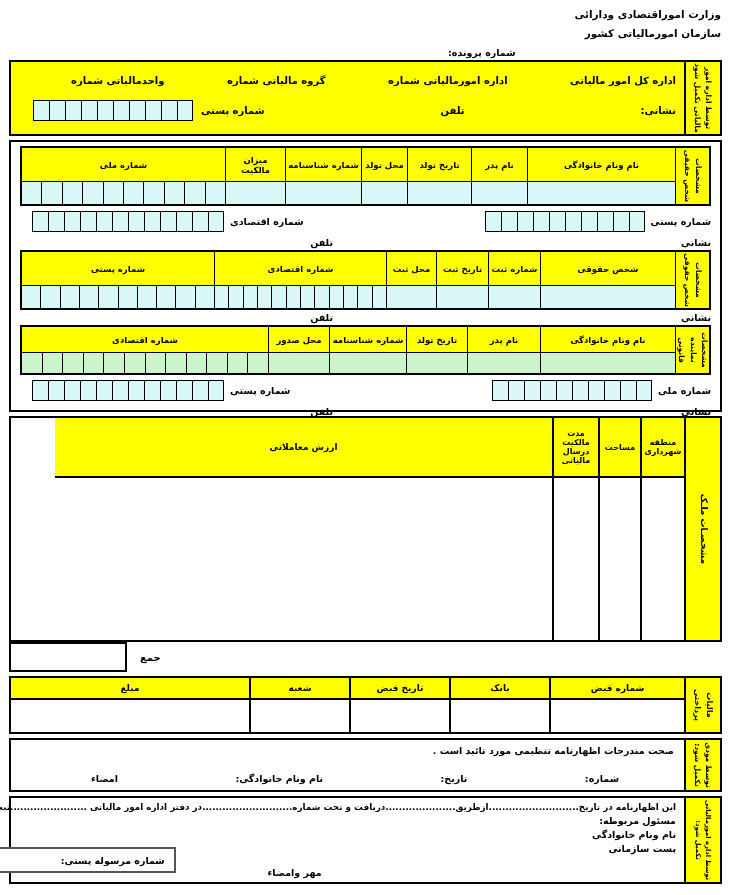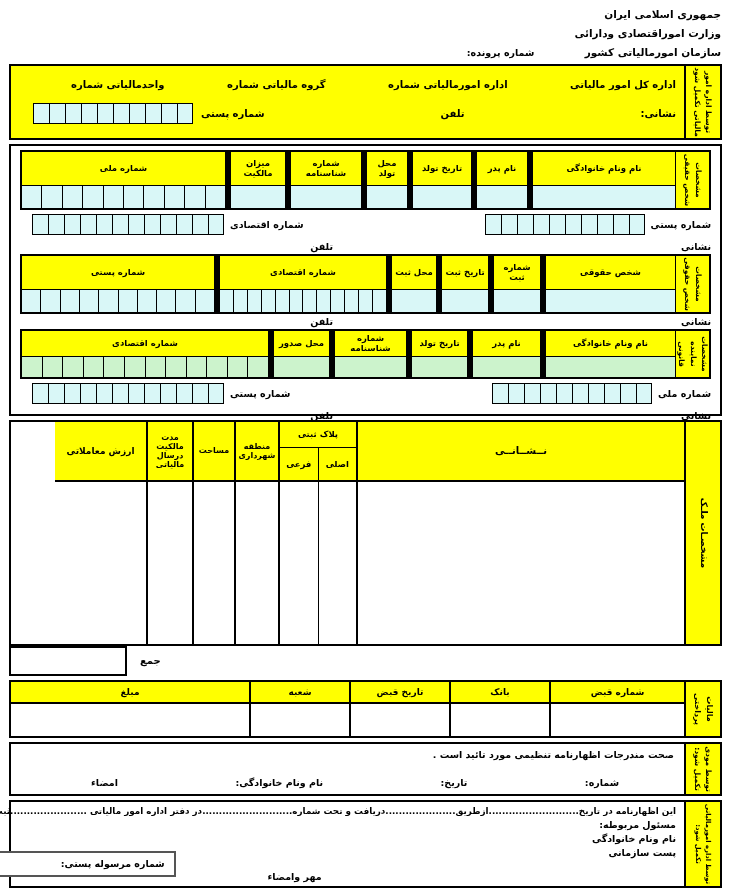--- a/index.html
+++ b/index.html
@@ -10,21 +10,21 @@
   body{font-family:"DejaVu Sans","Liberation Sans",sans-serif; font-weight:bold; color:#000;}
   .page{width:731px; height:895px; background:#fff; overflow:hidden; direction:rtl; position:relative;}
 
   
   .page-header{display:flex; padding:5px 10px 0;}
   .hd-right{width:168px; font-size:10.5px; line-height:1.8; text-align:right;}
   .hd-center{flex:1; text-align:center;}
   .hd-title{color:var(--blue); font-size:13px; margin-top:2px;}
   .hd-sub{font-size:11px; margin-top:7px;}
   .hd-year{font-size:11px; margin-top:5px;}
-  .hd-left{width:105px; font-size:9.5px; text-align:center; padding-top:42px;}
+  .hd-left{width:105px; font-size:9.5px; text-align:left; padding-top:42px;}
 
   
   .sec{margin:4px 9px 0; border:2px solid #000; display:flex; background:#fff;}
   .strip{flex:0 0 36px; background:var(--yellow); border-left:2px solid #000; position:relative;}
   .vlabel{position:absolute; top:50%; left:50%; transform:translate(-50%,-50%) rotate(90deg);
           font-size:7.5px; text-align:center; white-space:nowrap; line-height:1.5;}
 
   
   .sec-office{margin-top:2px; background:var(--yellow); height:76px;}
   .office-content{flex:1; display:flex; flex-direction:column; justify-content:space-evenly; padding:0 8px;}
@@ -35,21 +35,21 @@
   
   .cellgroup{display:flex;}
   .cellgroup .cell{width:16px; height:21px; background:var(--cyan); border:1px solid #000;}
   .cellgroup .cell + .cell{border-right:none;}
 
   
   .sec-identity{flex-direction:column; height:272px; padding:4px 0 3px; justify-content:space-between;}
   .id-table{display:flex; border:2px solid #000; margin:0 9px; background:#fff;}
   .id-table .strip{flex:0 0 34px; border-left:1.5px solid #000;}
   .id-cols{flex:1; display:flex;}
-  .id-col{display:flex; flex-direction:column; border-left:6px solid #000000;}
+  .id-col{display:flex; flex-direction:column; border-left:1px solid #000000;}
   .id-col:last-child{border-left:none;}
   .id-col .hd{background:var(--yellow); border-bottom:1.5px solid #000; height:34px; display:flex;
               align-items:center; justify-content:center; text-align:center; font-size:8.5px; padding:1px 2px;}
   .id-col .inp{height:22px; background:var(--cyan);}
   .id-table.green .inp{background:var(--green);}
   .green .id-col .hd{height:26px;}
   .green .id-col .inp{height:20px;}
   .subcells{display:flex; height:22px;}
   .green .subcells{height:20px;}
   .subcells > div{flex:1; border-left:1px solid #000; background:var(--cyan);}
@@ -106,21 +106,20 @@
   .ft-parcel{position:absolute; left:14px; bottom:9px; width:196px; height:26px; border:2px solid #555;
              background:#fff; display:flex; align-items:center; padding:0 9px; font-size:9.5px;}
 </style>
 </head>
 <body>
 
 <div class="page">
 
   <div class="page-header">
     <div class="hd-right">
-      <div>جمهوری اسلامی ایران</div>
       <div>وزارت اموراقتصادی ودارائی</div>
       <div>سازمان امورمالیاتی کشور</div>
     </div>
     <div class="hd-left">شماره پرونده:</div>
   </div>
 
   <div class="sec sec-office">
     <div class="strip">
       <div class="vlabel">
         <div>توسط اداره امور</div>
@@ -409,35 +408,20 @@
         <span class="phone-sp"></span>
       </div>
     </div>
   </div>
 
   <div class="sec sec-property">
     <div class="prop-main">
       <div class="strip">
         <div class="vlabel" style="font-size:9px">مشخصـات ملـک</div>
       </div>
-      <div class="prop-col" style="flex:0 0 328px">
-        <div class="prop-hd addr">نــشــانــی</div>
-        <div class="prop-body"></div>
-      </div>
-      <div class="prop-col" style="flex:0 0 78px">
-        <div class="plq-top">پلاک ثبتی</div>
-        <div class="plq-sub">
-          <div>اصلی</div>
-          <div>فرعی</div>
-        </div>
-        <div class="plq-bodies">
-          <div></div>
-          <div></div>
-        </div>
-      </div>
       <div class="prop-col" style="flex:0 0 44px">
         <div class="prop-hd">منطقه شهرداری</div>
         <div class="prop-body"></div>
       </div>
       <div class="prop-col" style="flex:0 0 42px">
         <div class="prop-hd">مساحت</div>
         <div class="prop-body"></div>
       </div>
       <div class="prop-col" style="flex:0 0 46px">
         <div class="prop-hd">مدت مالکیت درسال مالیاتی</div>

